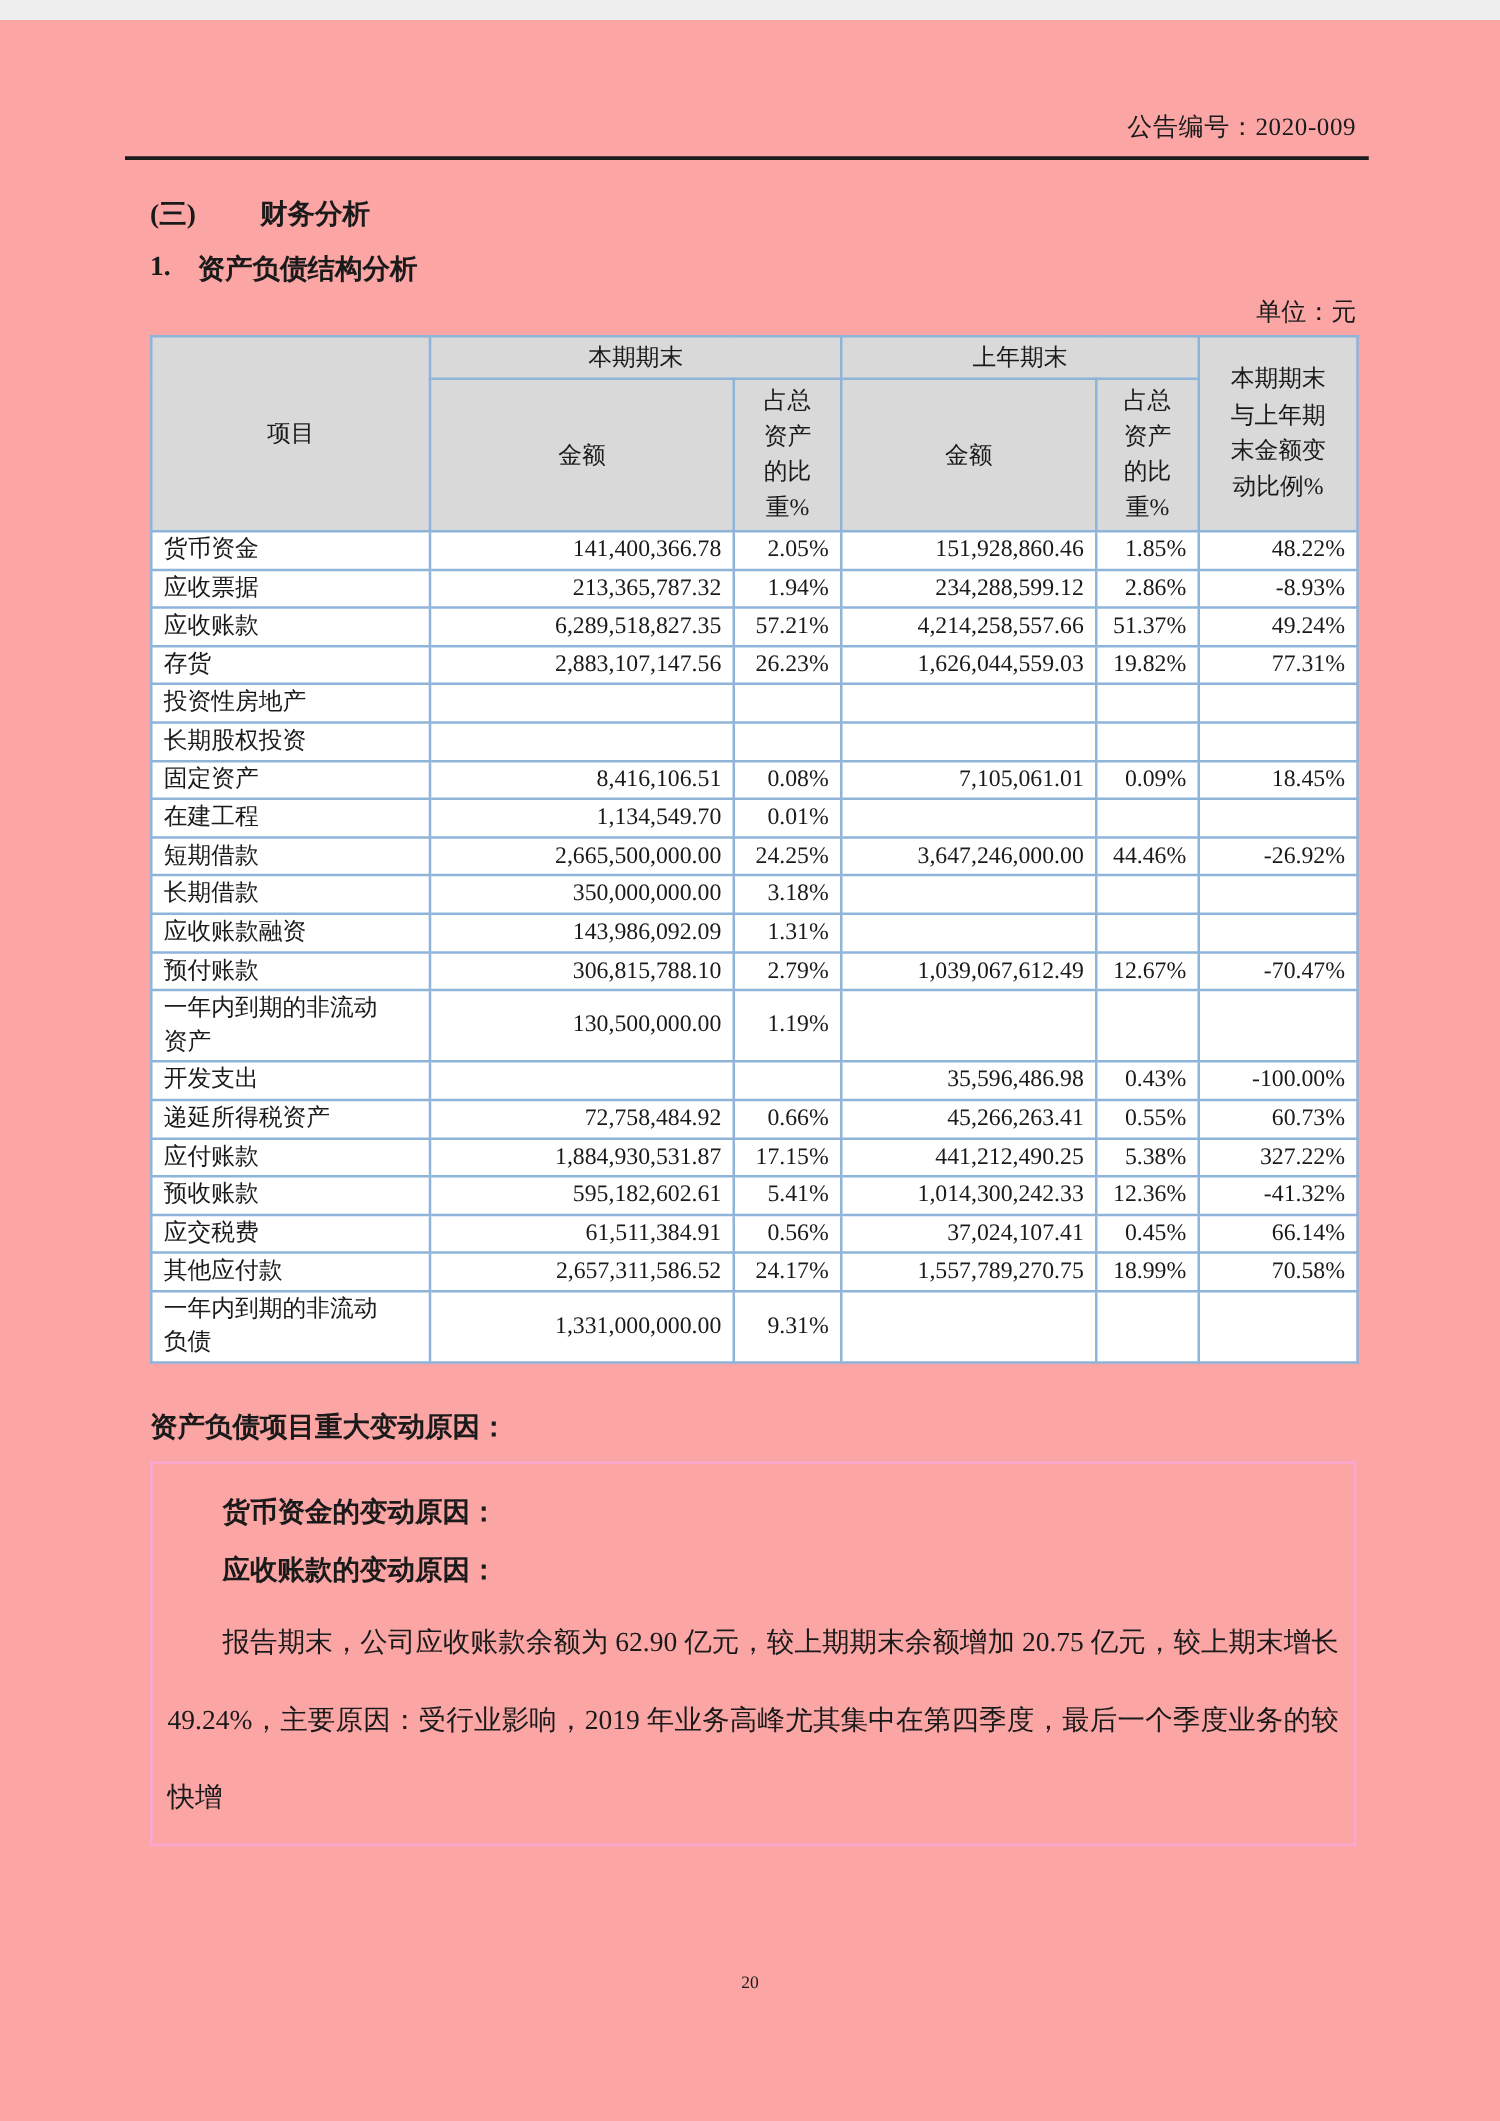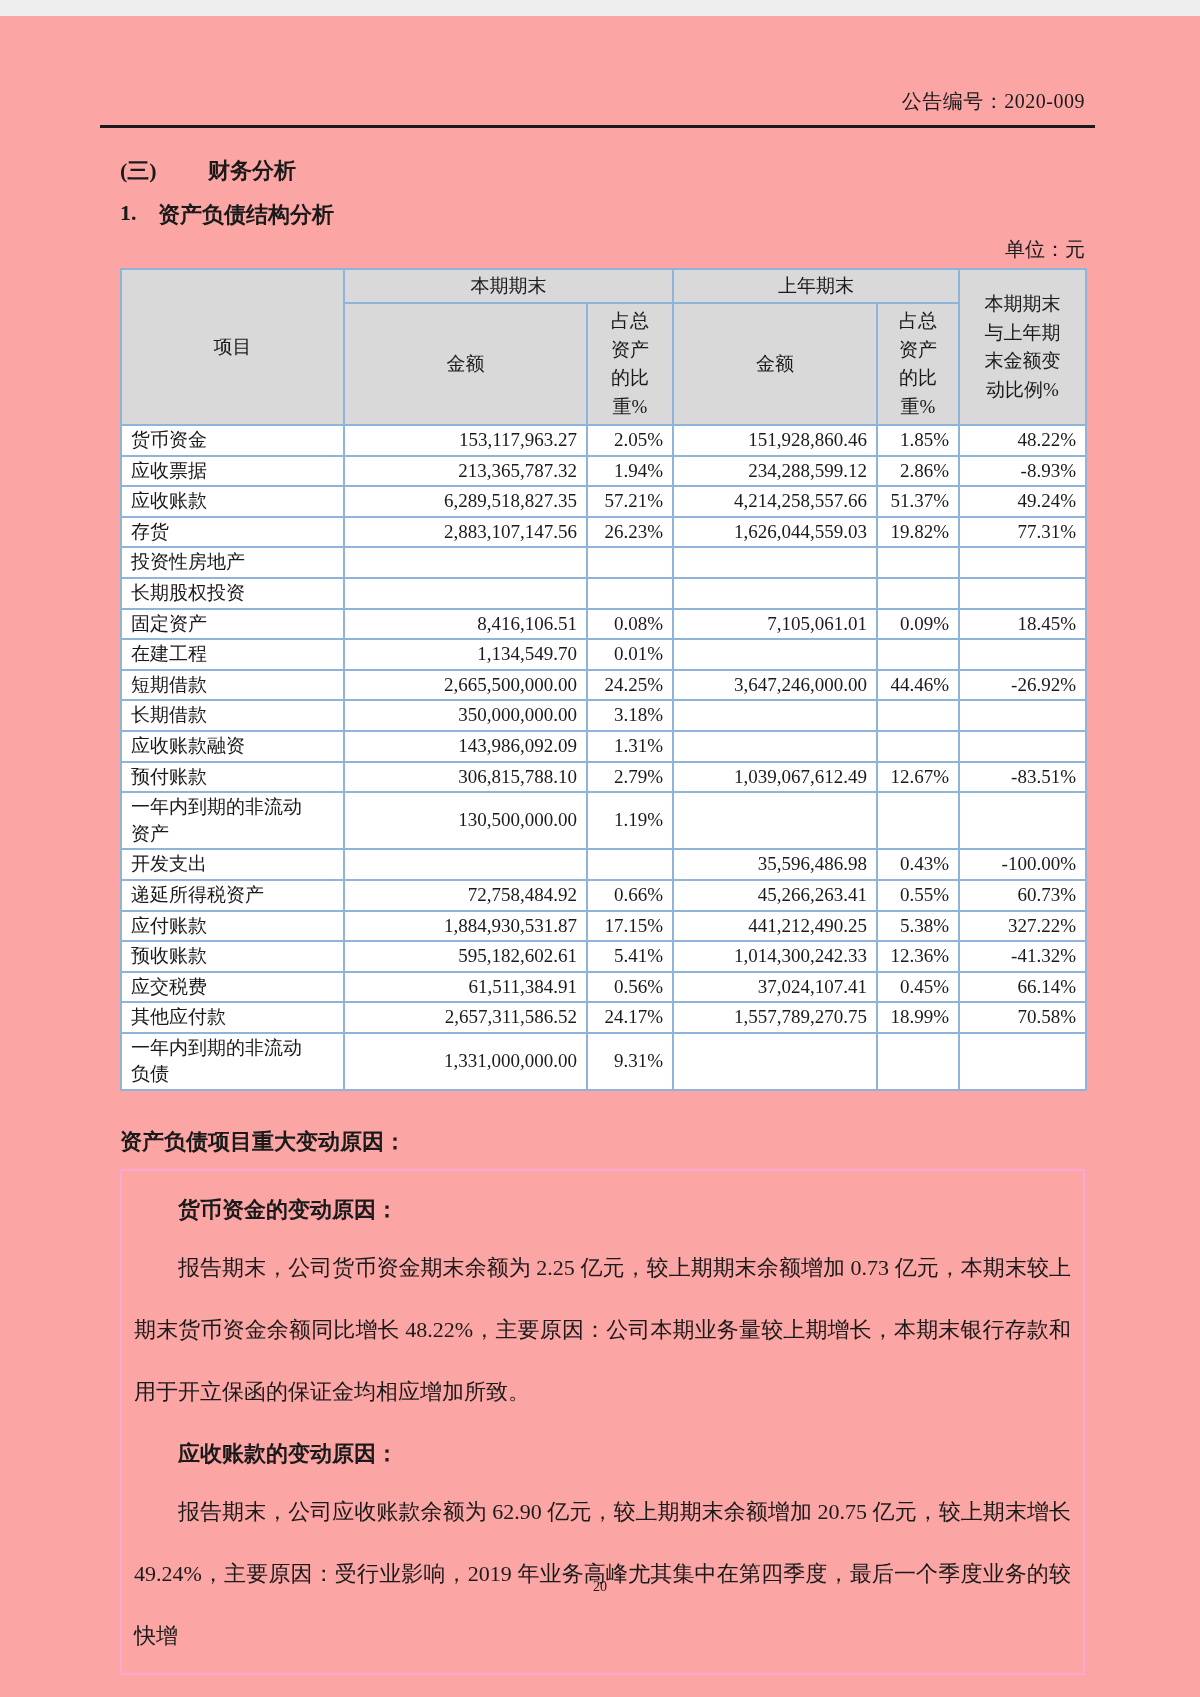--- a/index.html
+++ b/index.html
@@ -143,21 +143,21 @@
           <th>金额</th>
           <th class="th-wrap">占总
 资产
 的比
 重%</th>
         </tr>
       </thead>
       <tbody>
       <tr>
         <td class="c-item">货币资金</td>
-        <td class="c-num">153,117,963.27</td>
+        <td class="c-num">141,400,366.78</td>
         <td class="c-pct">2.05%</td>
         <td class="c-num">151,928,860.46</td>
         <td class="c-pct">1.85%</td>
         <td class="c-pct">48.22%</td>
       </tr>
 
       <tr>
         <td class="c-item">应收票据</td>
         <td class="c-num">213,365,787.32</td>
         <td class="c-pct">1.94%</td>
@@ -246,21 +246,21 @@
         <td class="c-pct"></td>
         <td class="c-pct"></td>
       </tr>
 
       <tr>
         <td class="c-item">预付账款</td>
         <td class="c-num">306,815,788.10</td>
         <td class="c-pct">2.79%</td>
         <td class="c-num">1,039,067,612.49</td>
         <td class="c-pct">12.67%</td>
-        <td class="c-pct">-83.51%</td>
+        <td class="c-pct">-70.47%</td>
       </tr>
 
       <tr>
         <td class="c-item">一年内到期的非流动
 资产</td>
         <td class="c-num">130,500,000.00</td>
         <td class="c-pct">1.19%</td>
         <td class="c-num"></td>
         <td class="c-pct"></td>
         <td class="c-pct"></td>
@@ -329,21 +329,20 @@
         <td class="c-pct"></td>
         <td class="c-pct"></td>
       </tr>
     </tbody>
     </table>
 
     <div class="reasons-title">资产负债项目重大变动原因：</div>
 
     <div class="reasons-box">
       <div class="sub-heading">货币资金的变动原因：</div>
-      <div class="para">报告期末，公司货币资金期末余额为 2.25 亿元，较上期期末余额增加 0.73 亿元，本期末较上期末货币资金余额同比增长 48.22%，主要原因：公司本期业务量较上期增长，本期末银行存款和用于开立保函的保证金均相应增加所致。</div>
       <div class="sub-heading second">应收账款的变动原因：</div>
       <div class="para">报告期末，公司应收账款余额为 62.90 亿元，较上期期末余额增加 20.75 亿元，较上期末增长 49.24%，主要原因：受行业影响，2019 年业务高峰尤其集中在第四季度，最后一个季度业务的较快增</div>
     </div>
 
   </div>
 
   <div class="page-number">20</div>
 </div>
 
 </body></html>

